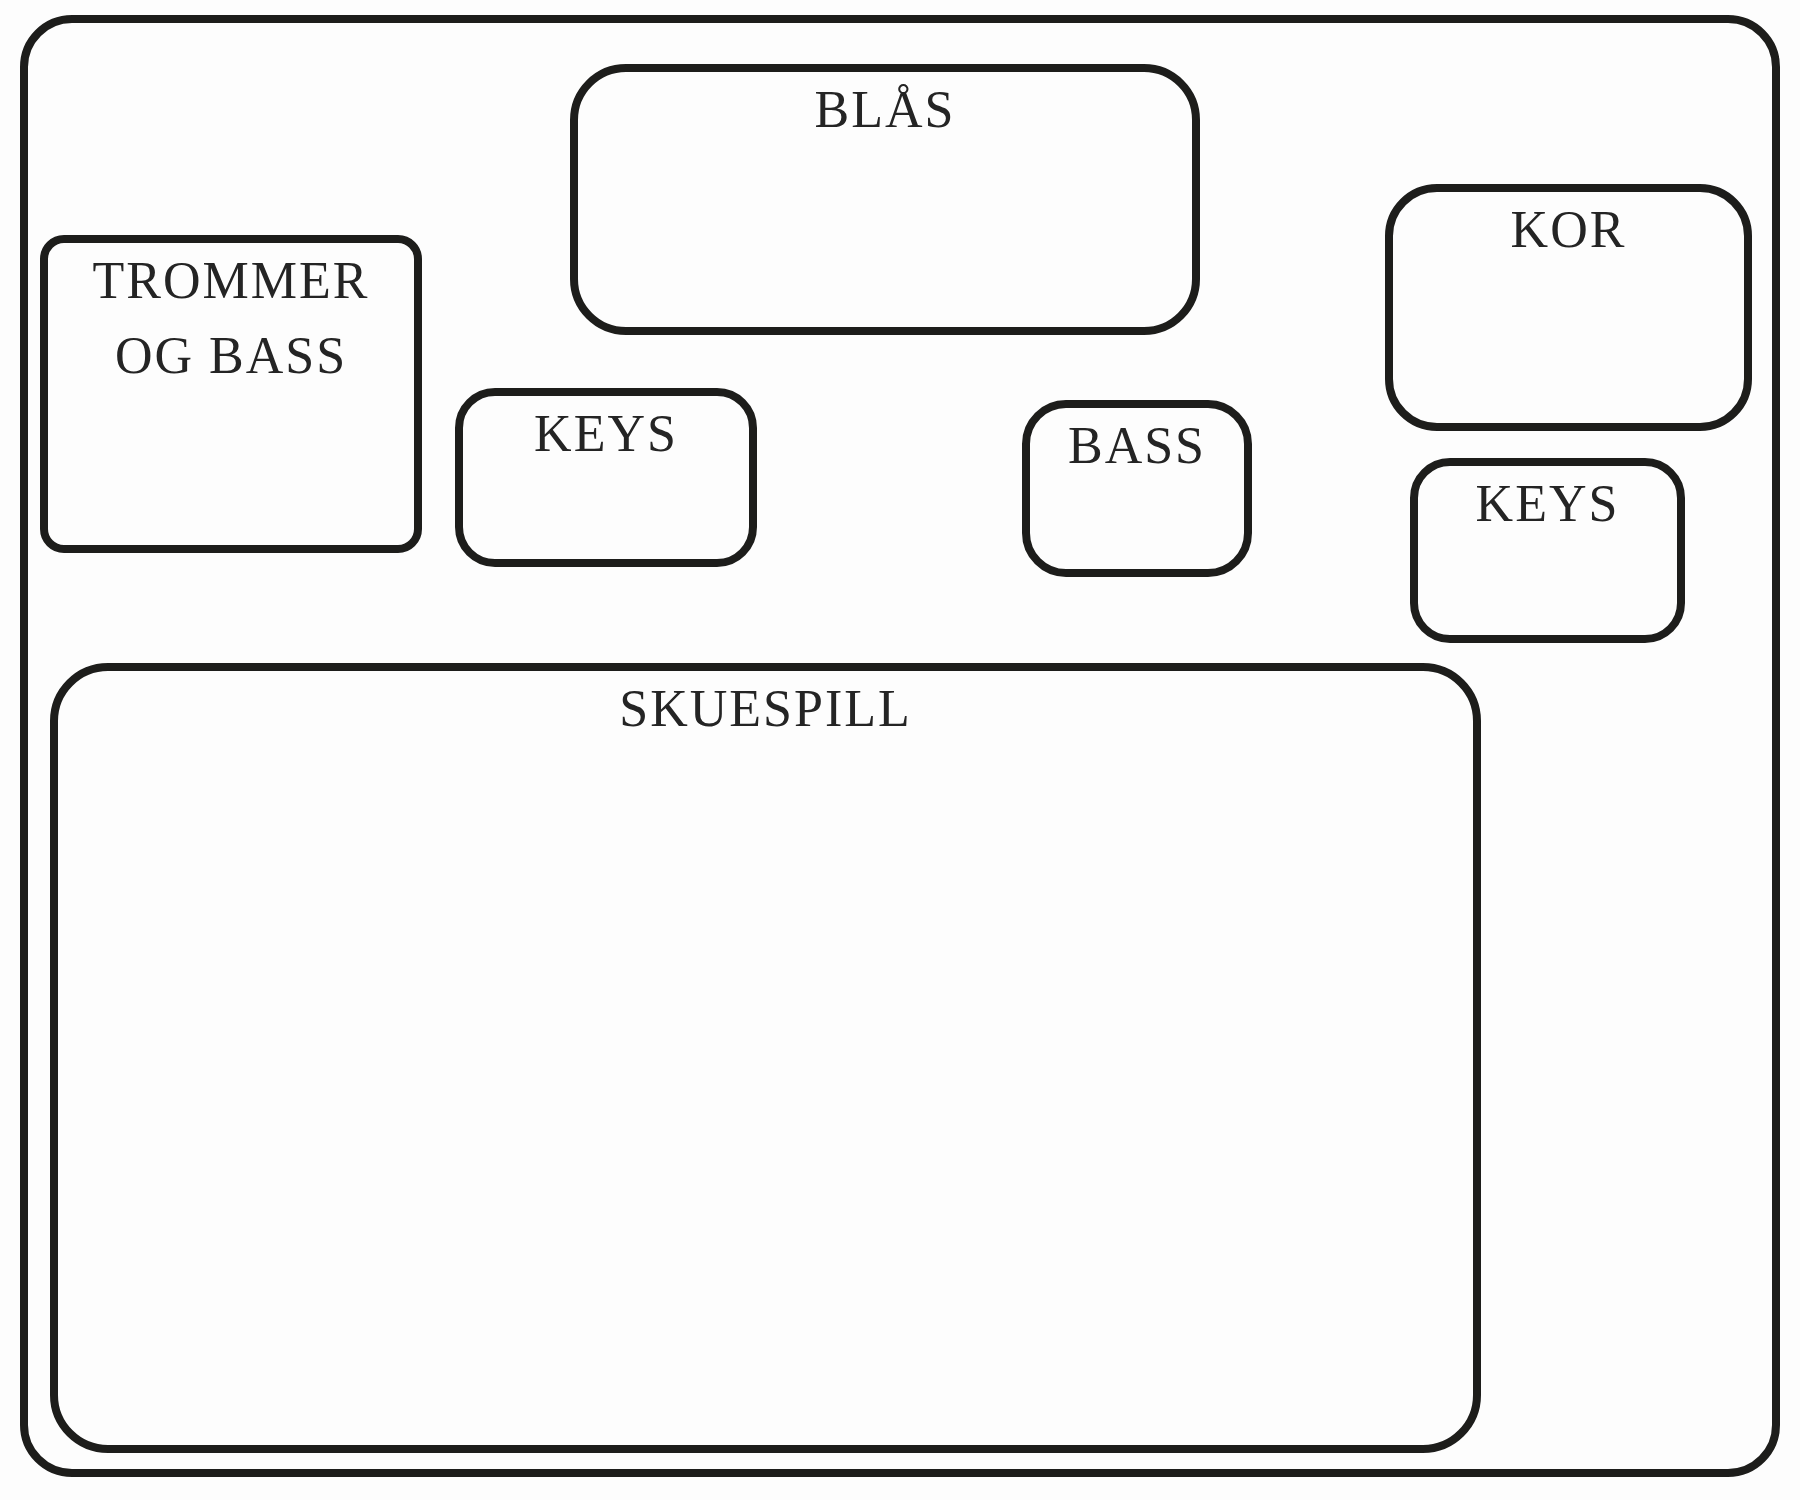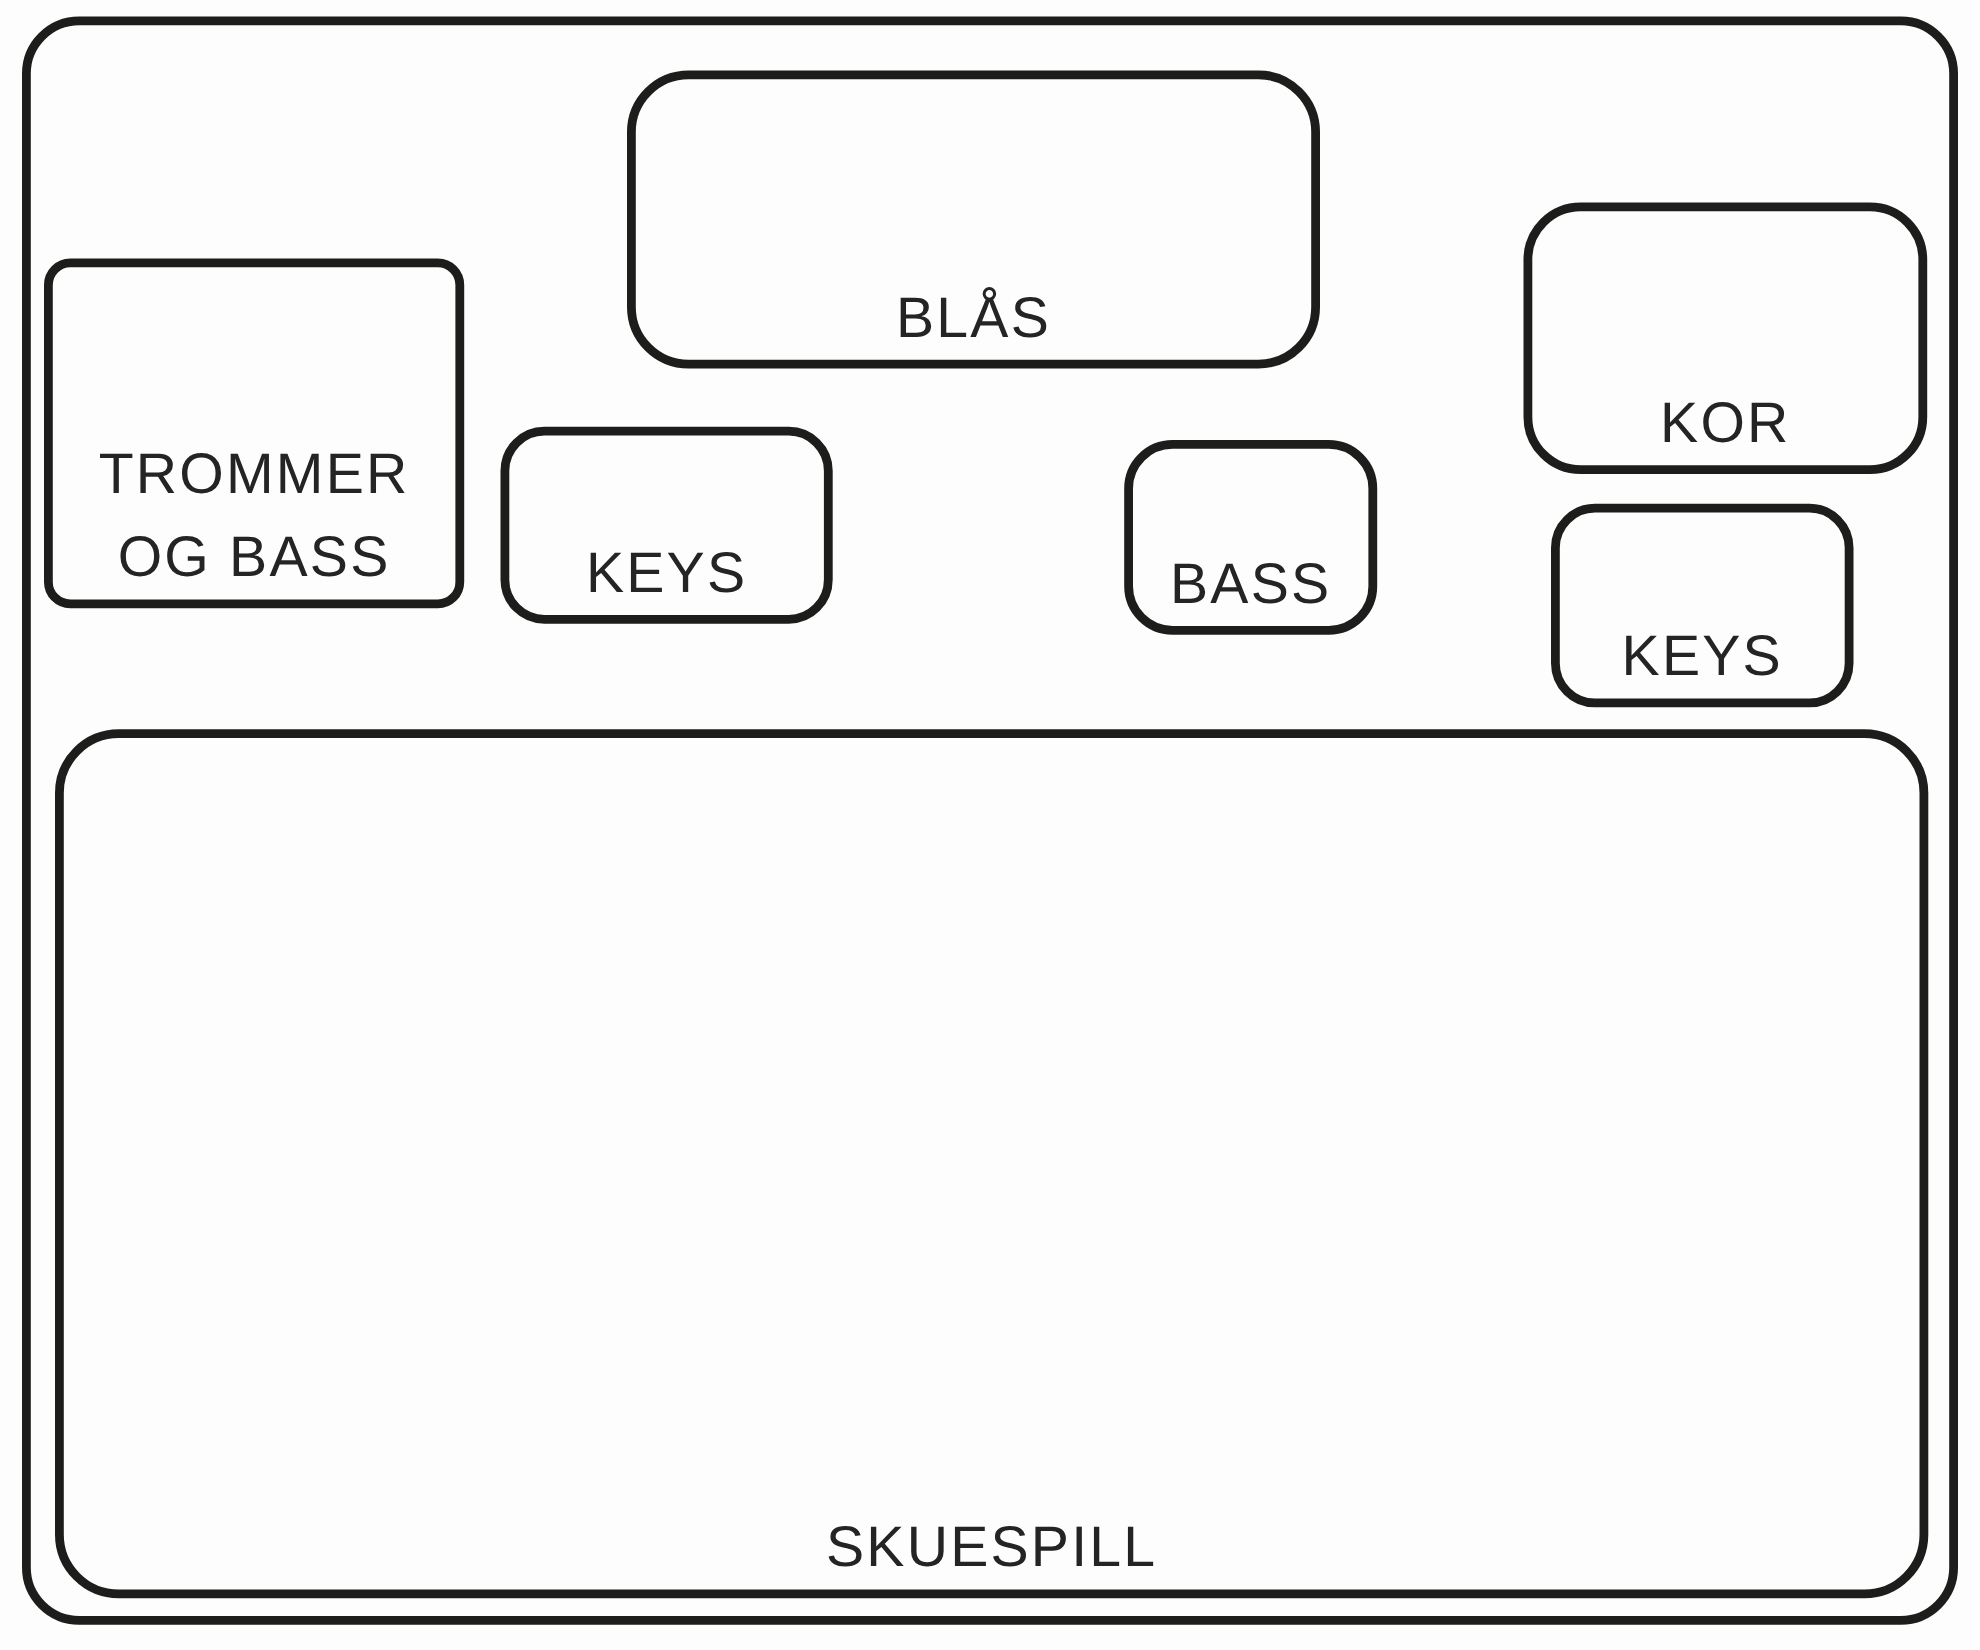--- a/index.html
+++ b/index.html
@@ -15,27 +15,28 @@
     font-family:"Liberation Sans", sans-serif;
     color:#242424;
     overflow:hidden;
   }
   .zone{
     position:absolute;
     box-sizing:border-box;
     border:8px solid #1d1d1b;
     background:#fdfdfd;
     display:flex;
-    align-items:flex-end;
+    align-items:flex-start;
     justify-content:center;
     text-align:center;
     font-size:52px;
     letter-spacing:2px;
     line-height:1.45;
     color:#242424;
+    font-family:Liberation Serif, serif;
   }
   
   .stage-outline{
     left:20px; top:15px;
     width:1760px; height:1462px;
     border-radius:52px;
   }
   
   .zone-blas{
     left:570px; top:64px;
@@ -62,21 +63,21 @@
     width:367px; height:247px;
     border-radius:52px;
   }
   .zone-keys-right{
     left:1410px; top:458px;
     width:275px; height:185px;
     border-radius:40px;
   }
   .zone-skuespill{
     left:50px; top:663px;
-    width:1703px; height:790px;
+    width:1431px; height:790px;
     border-radius:58px;
   }
   .zone-label{
     display:block;
   }
   .two-line .zone-label{
     display:block;
   }
 </style>
 </head>

